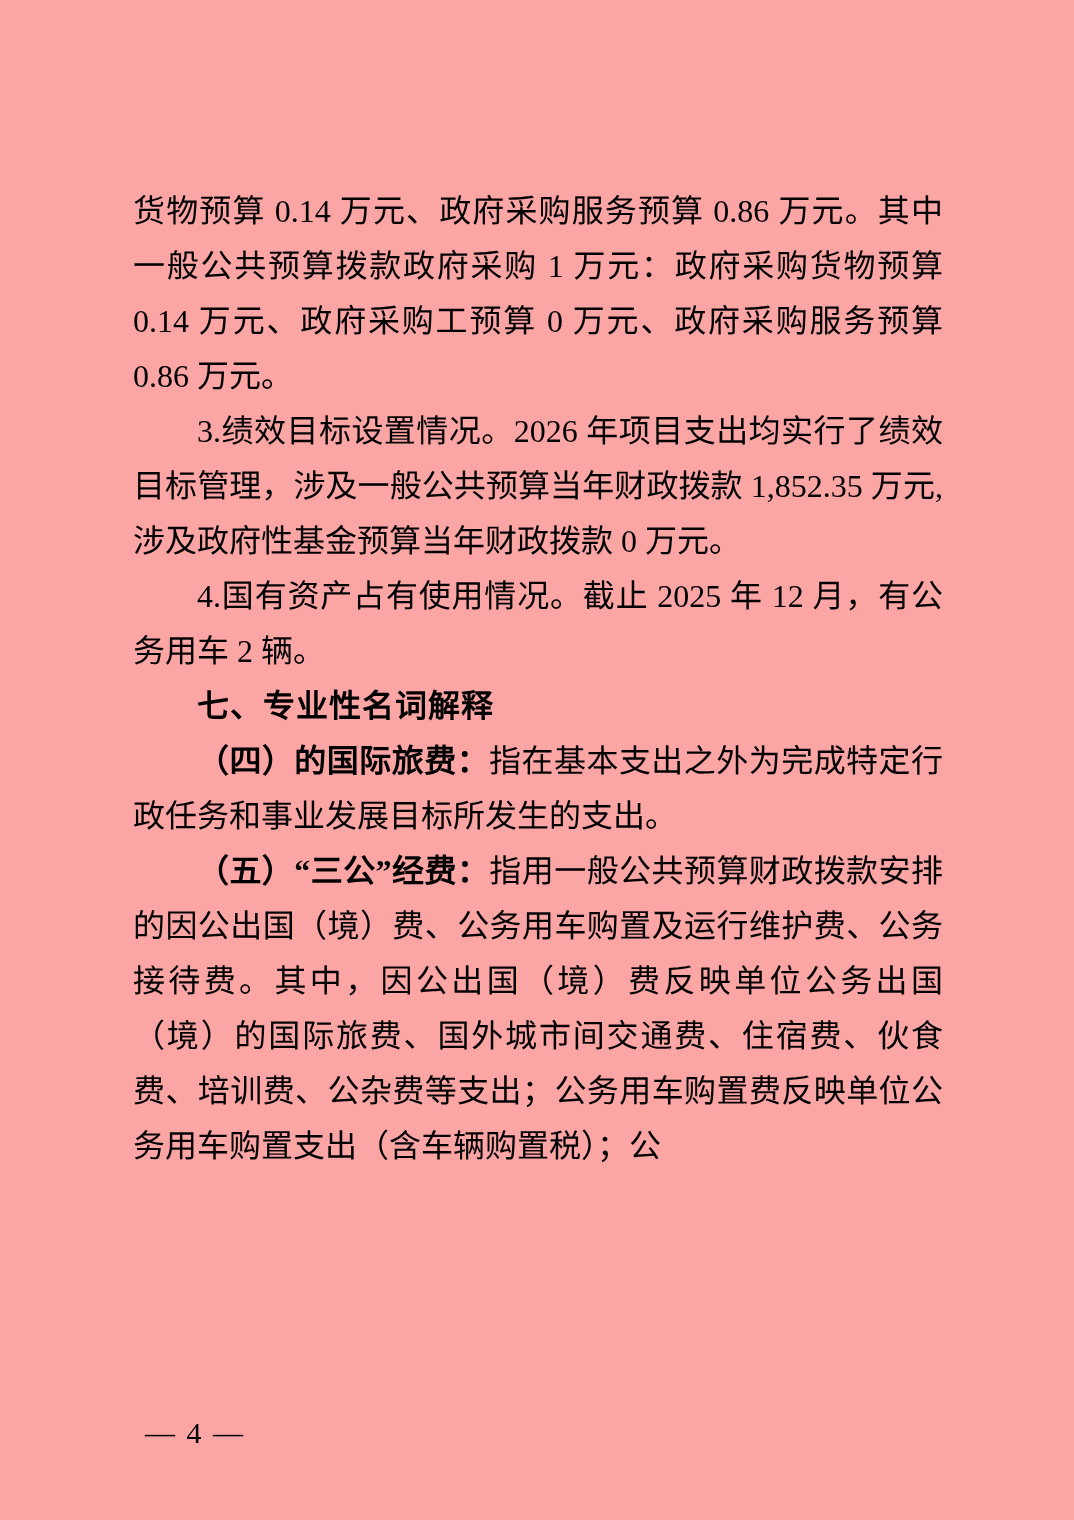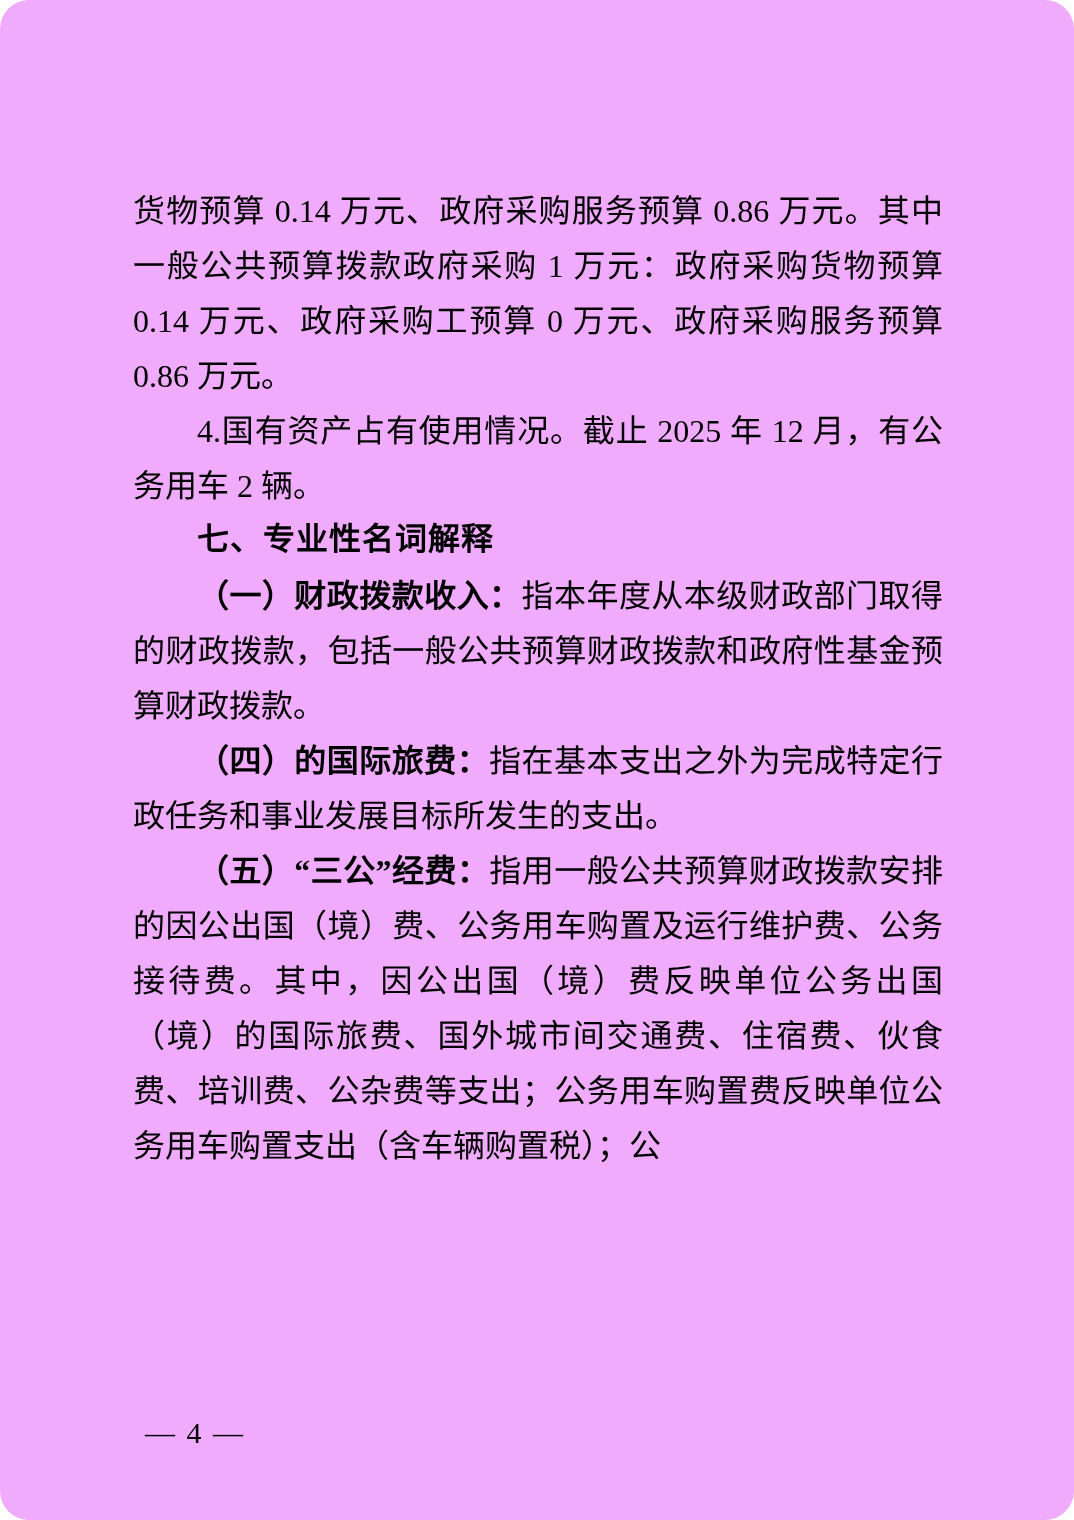--- a/index.html
+++ b/index.html
@@ -1,42 +1,41 @@
 <!DOCTYPE html>
 <html lang="zh-CN"><head>
 <meta charset="utf-8">
 <style>
   * { margin: 0; padding: 0; box-sizing: border-box; }
   html, body { background: #ffffff; }
   .page {
     position: relative;
     width: 1074px;
     height: 1520px;
-    background: #f0abfc;
+    background: #fca5a5;
     color: #000000;
     overflow: hidden;
     font-family: "Liberation Serif", "DejaVu Serif", serif;
-    border-radius: 29px;
   }
   .doc {
     position: absolute;
     left: 133px;
     top: 184px;
     width: 810px;
     font-size: 32px;
     line-height: 55px;
     text-align: justify;
   }
   .doc p { margin: 0; }
   .para { text-indent: 2em; }
   .cont { text-indent: 0; }
   .section-heading {
     text-indent: 2em;
     font-weight: bold;
-    font-family: Liberation Mono, monospace;
+    font-family: Liberation Sans, sans-serif;
     letter-spacing: 1px;
   }
   .term { font-weight: bold; }
   .footer-pagenum {
     position: absolute;
     left: 145px;
     top: 1408px;
     font-size: 30px;
     line-height: 50px;
     letter-spacing: 2px;
@@ -44,26 +43,26 @@
   }
 </style>
 </head>
 <body>
 
 <div class="page">
   <main class="doc">
 
     <p class="cont">货物预算 0.14 万元、政府采购服务预算 0.86 万元。其中一般公共预算拨款政府采购 1 万元：政府采购货物预算 0.14 万元、政府采购工预算 0 万元、政府采购服务预算 0.86 万元。</p>
 
+    <p class="para">3.绩效目标设置情况。2026 年项目支出均实行了绩效目标管理，涉及一般公共预算当年财政拨款 1,852.35 万元,涉及政府性基金预算当年财政拨款 0 万元。</p>
 
     <p class="para">4.国有资产占有使用情况。截止 2025 年 12 月，有公务用车 2 辆。</p>
 
     <p class="section-heading">七、专业性名词解释</p>
 
-    <p class="para"><span class="term">（一）财政拨款收入：</span><span>指本年度从本级财政部门取得的财政拨款，包括一般公共预算财政拨款和政府性基金预算财政拨款。</span></p>
 
 
 
     <p class="para"><span class="term">（四）的国际旅费：</span><span>指在基本支出之外为完成特定行政任务和事业发展目标所发生的支出。</span></p>
 
     <p class="para"><span class="term">（五）“三公”经费：</span><span>指用一般公共预算财政拨款安排的因公出国（境）费、公务用车购置及运行维护费、公务接待费。其中，因公出国（境）费反映单位公务出国（境）的国际旅费、国外城市间交通费、住宿费、伙食费、培训费、公杂费等支出；公务用车购置费反映单位公务用车购置支出（含车辆购置税）；公</span></p>
 
   </main>
 
   <div class="footer-pagenum">— 4 —</div>

